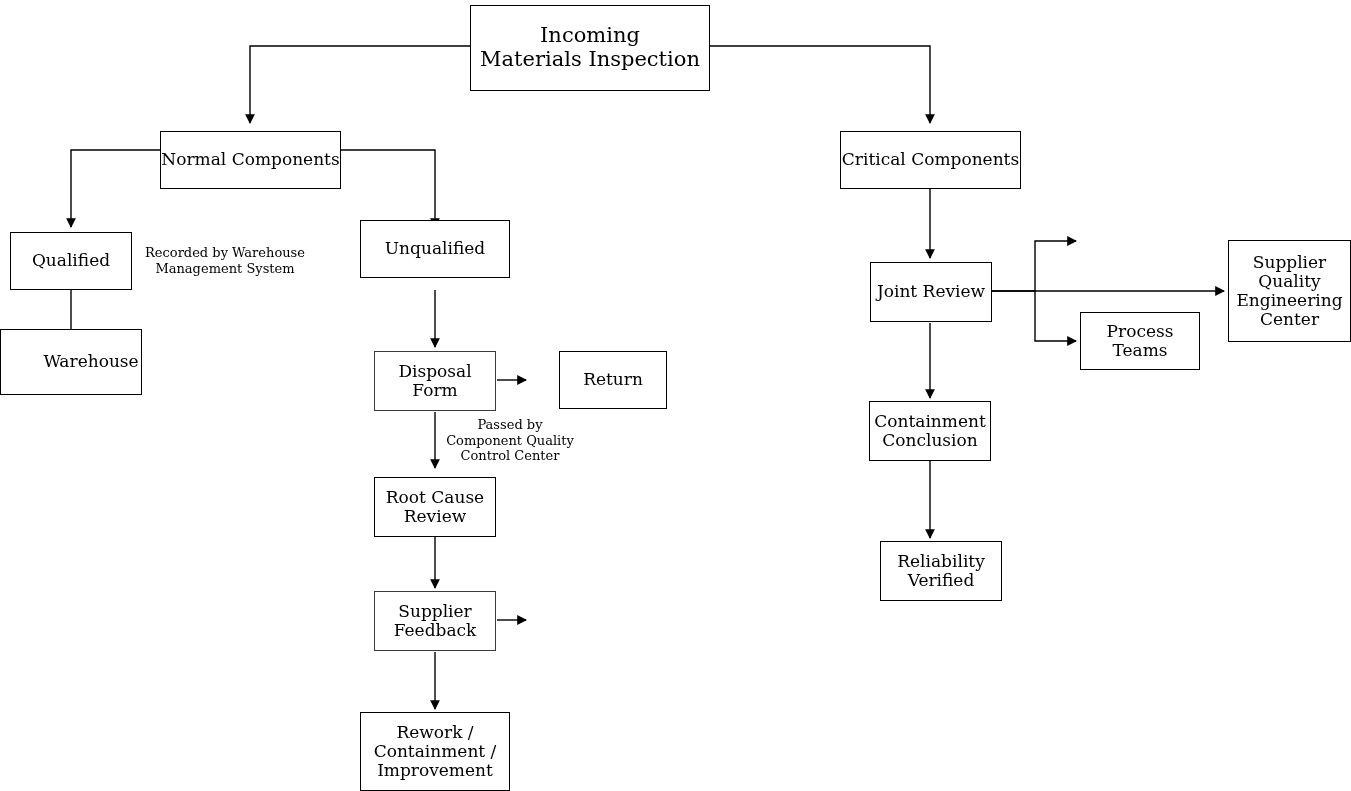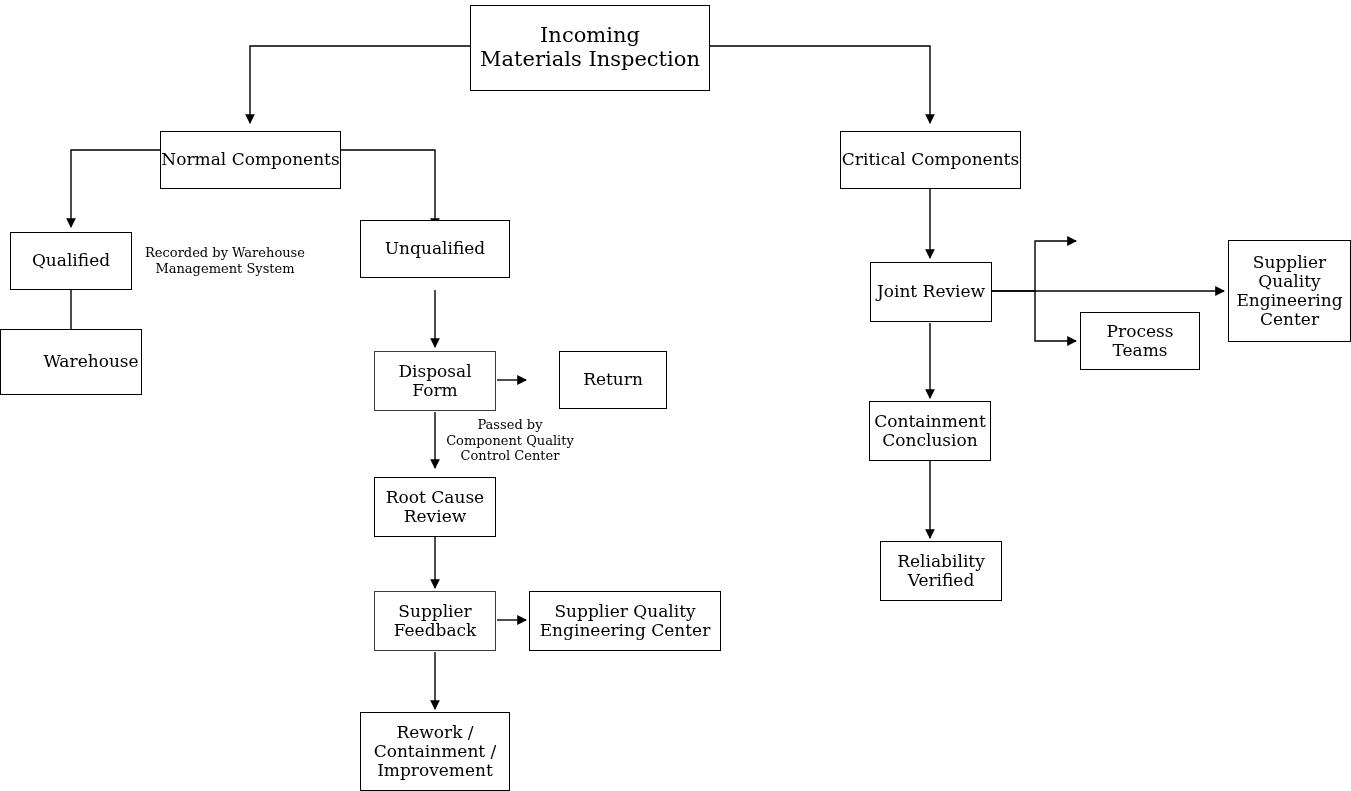--- a/index.html
+++ b/index.html
@@ -117,22 +117,20 @@
 Form</div>
 
   <div class="node n-normal" style="left:559px; top:351px; width:108px; height:58px;">Return</div>
 
   <div class="node n-normal" style="left:374px; top:471px; width:122px; height:60px;margin-top:6px;">Root Cause
 Review</div>
 
   <div class="node n-normal soft" style="left:374px; top:591px; width:122px; height:60px;">Supplier
 Feedback</div>
 
-  <div class="node n-normal" style="left:529px; top:591px; width:192px; height:60px;">Supplier Quality
-Engineering Center</div>
 
   <div class="node n-normal" style="left:360px; top:712px; width:150px; height:79px;">Rework /
 Containment /
 Improvement</div>
 
   <div class="node n-normal" style="left:870px; top:262px; width:122px; height:60px;">Joint Review</div>
 
 
   <div class="node n-normal" style="left:1080px; top:312px; width:120px; height:58px;">Process
 Teams</div>

